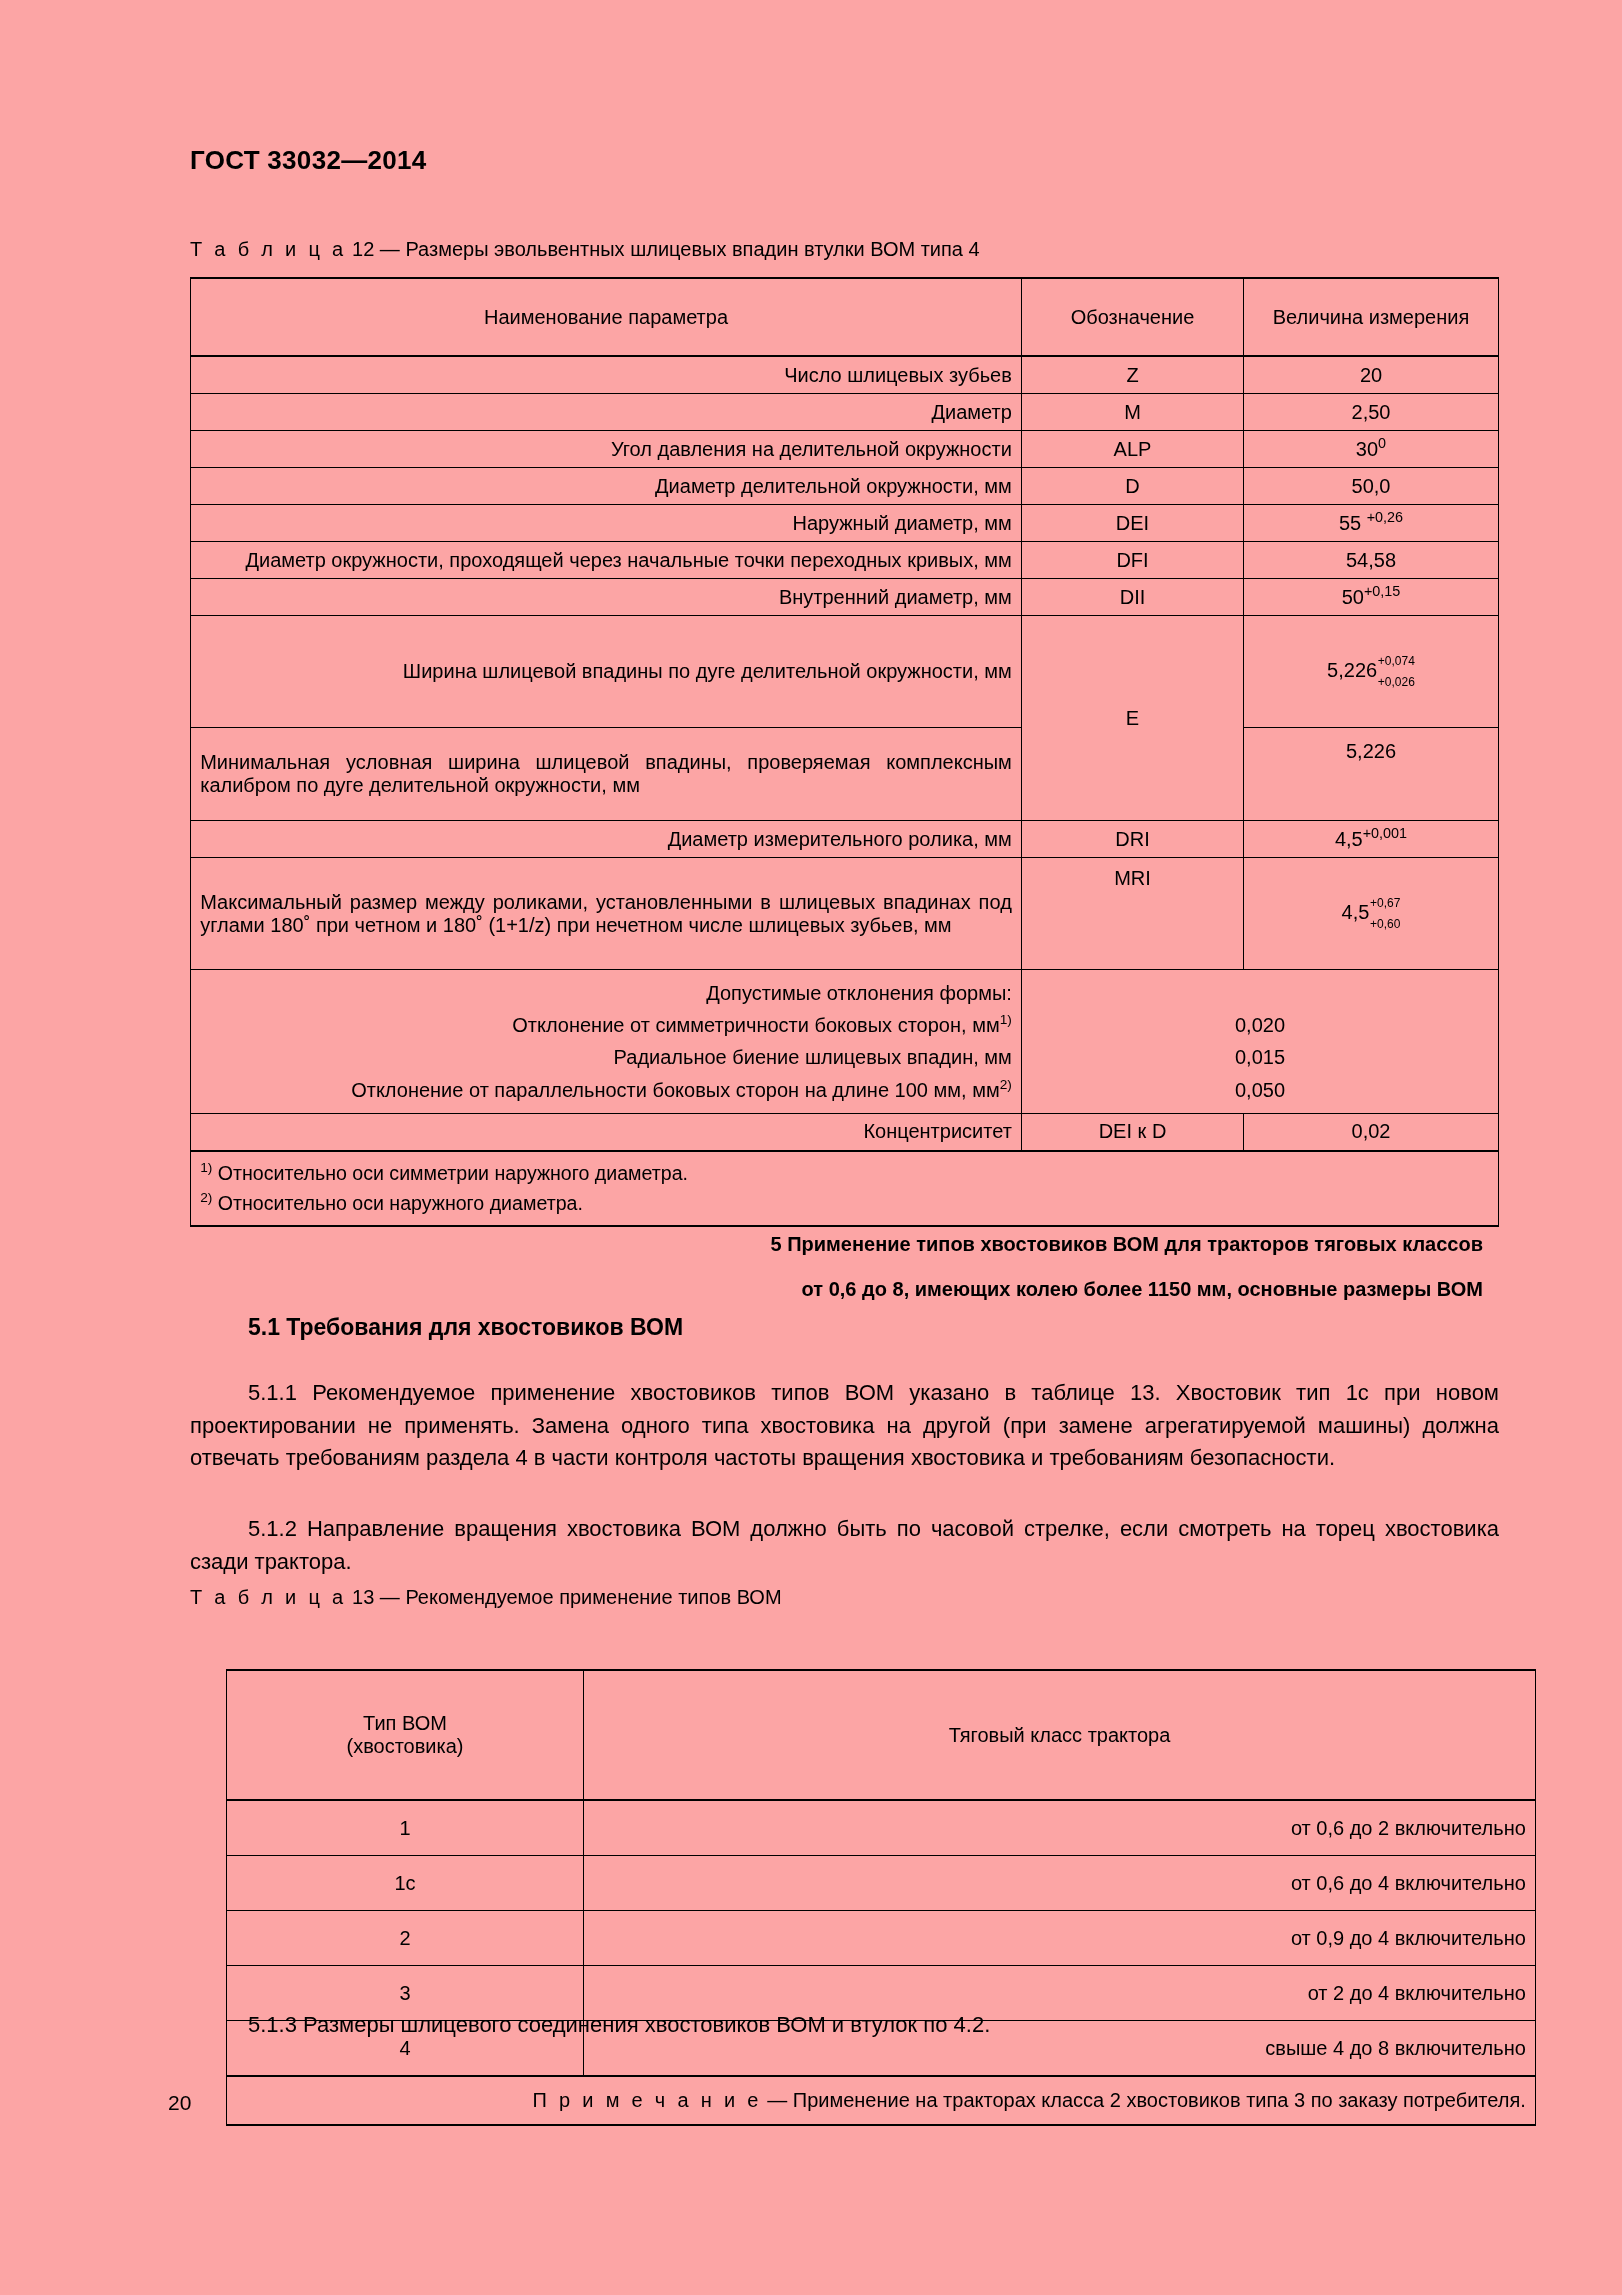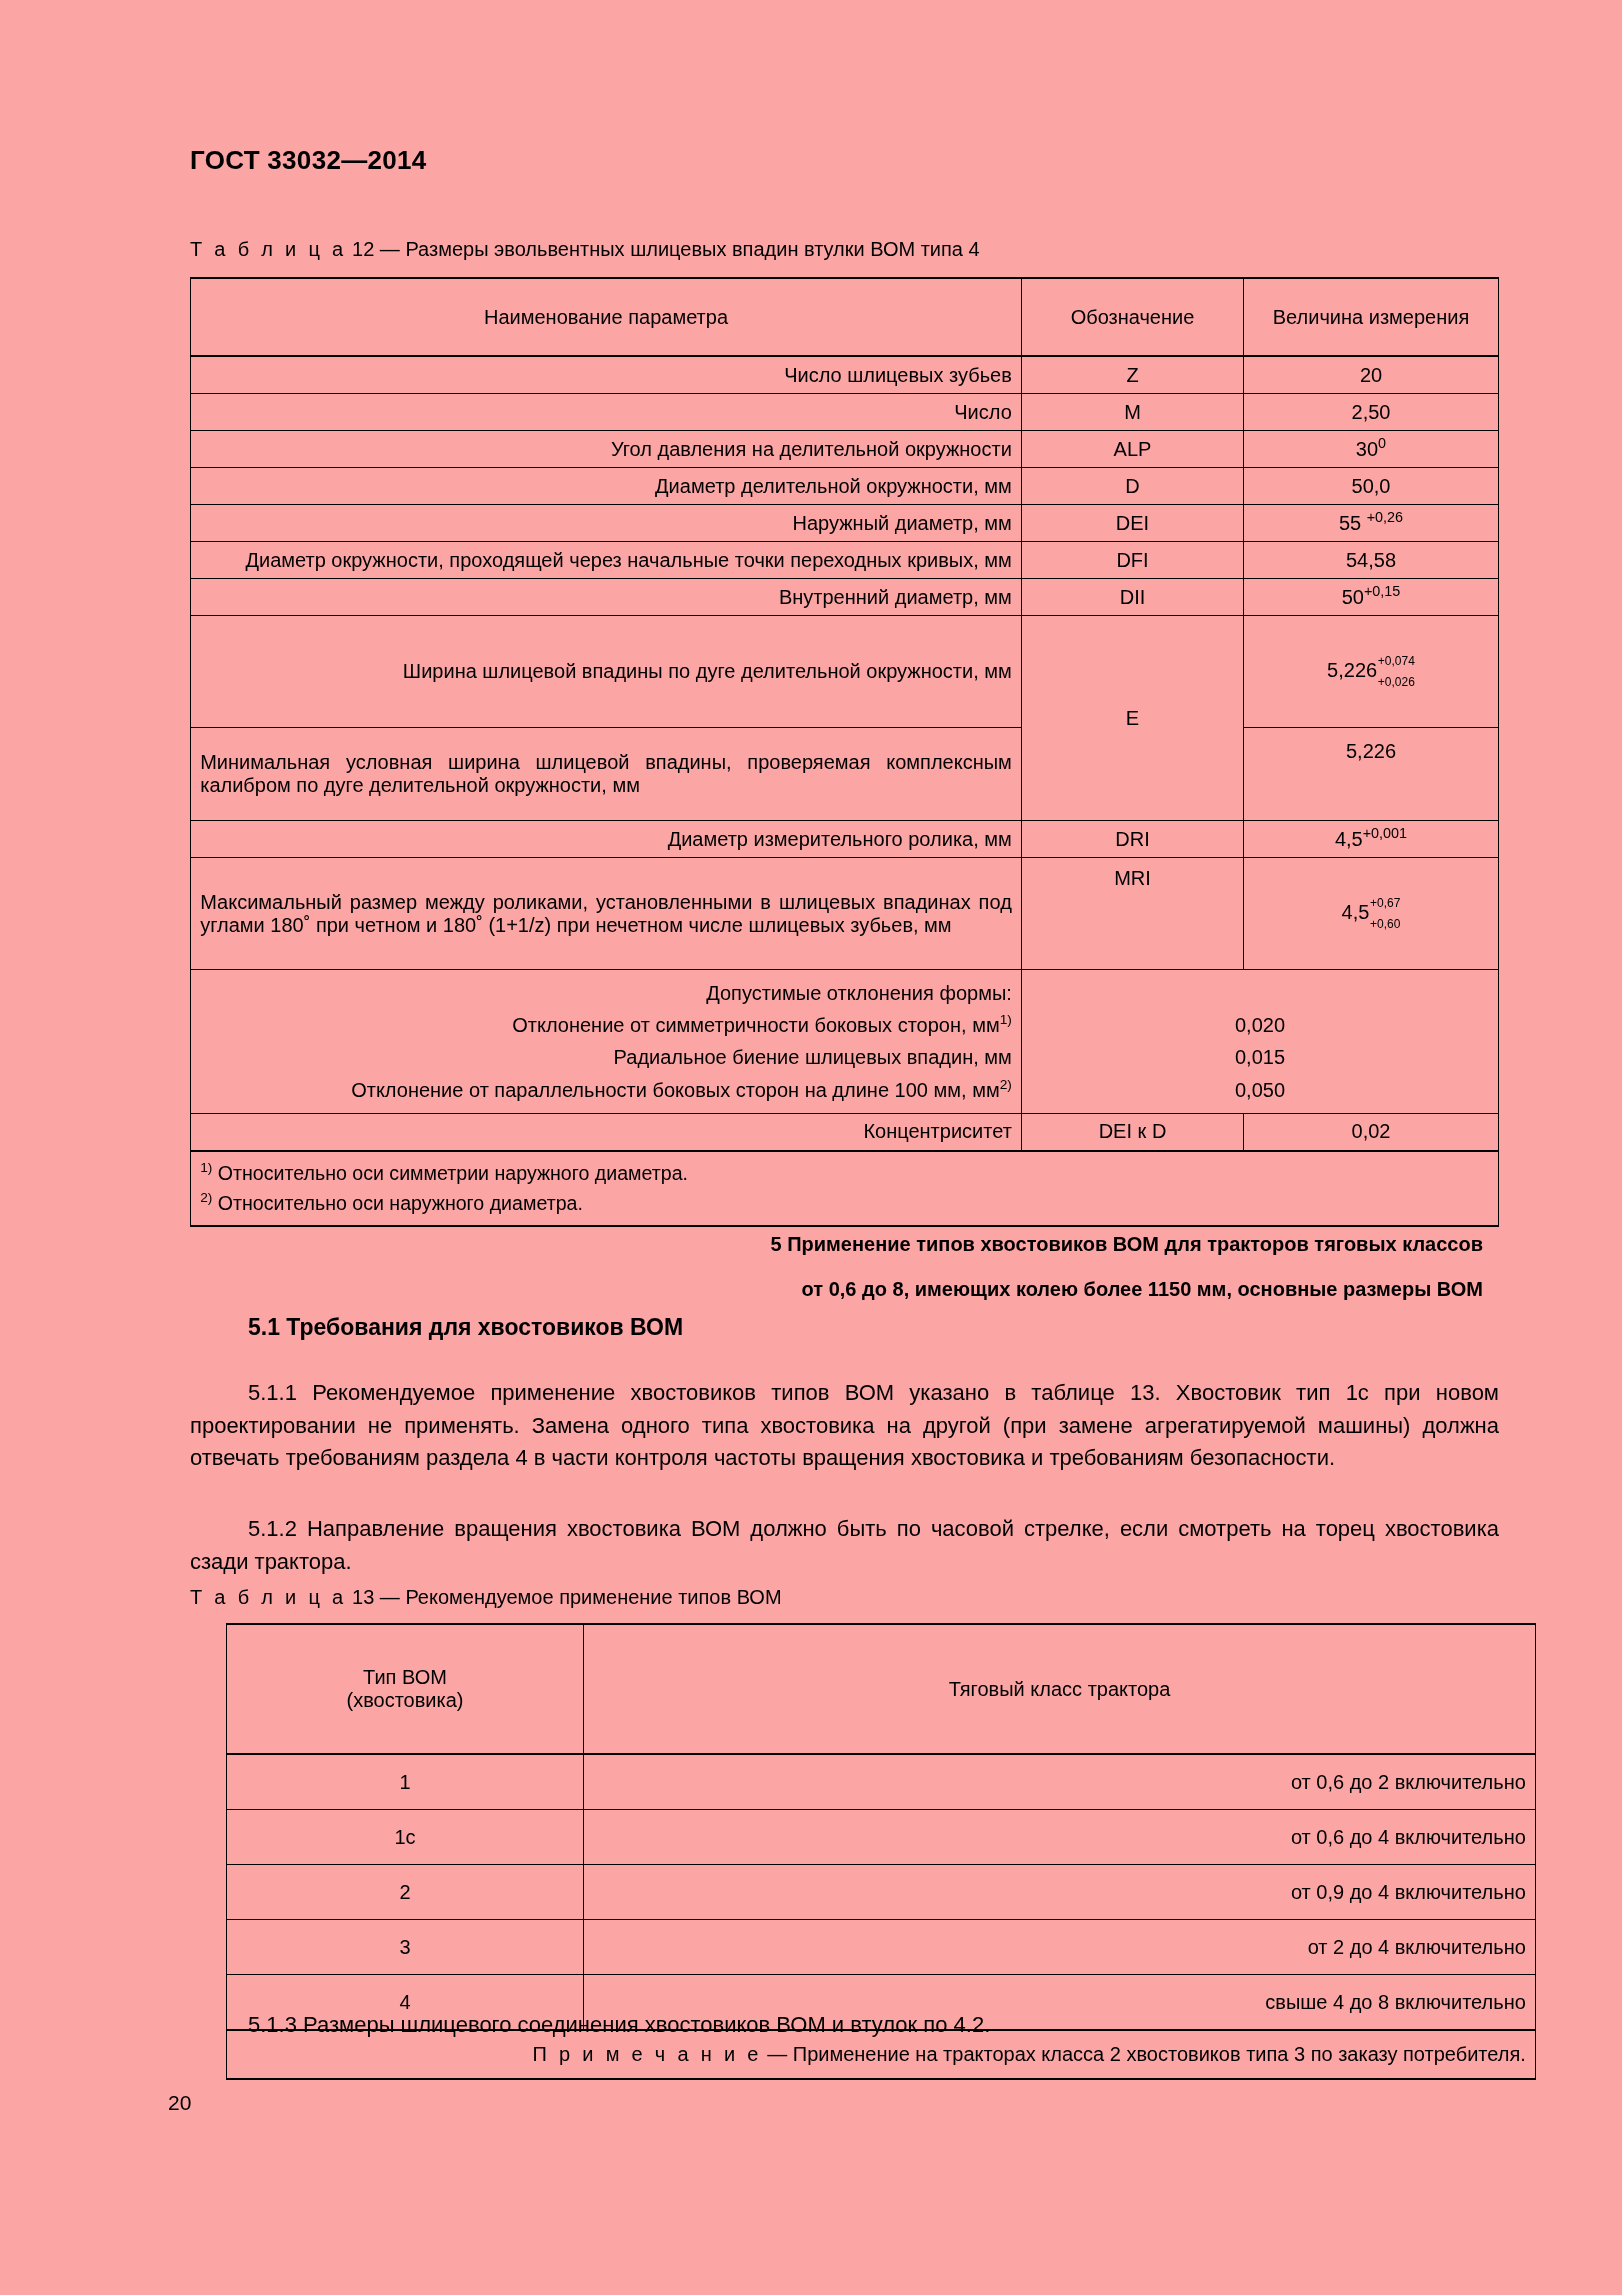--- a/index.html
+++ b/index.html
@@ -133,21 +133,21 @@
   }
 
   
   .cap12 { position: absolute; left: 190px; top: 238px; }
   .tbl12-wrap { position: absolute; left: 190px; top: 277px; }
   .sec5-wrap { position: absolute; left: 190px; top: 1214px; width: 1309px; }
   .sub51-wrap { position: absolute; left: 190px; top: 1314px; width: 1309px; }
   .p511-wrap { position: absolute; left: 190px; top: 1377px; width: 1309px; }
   .p512-wrap { position: absolute; left: 190px; top: 1513px; width: 1309px; }
   .cap13 { position: absolute; left: 190px; top: 1586px; }
-  .tbl13-wrap { position: absolute; left: 190px; top: 1623px; padding-left: 36px; }
+  .tbl13-wrap { position: absolute; left: 190px; top: 1669px; padding-left: 36px; }
   .p513-wrap { position: absolute; left: 190px; top: 2009px; width: 1309px; }
 </style>
 </head>
 <body>
 
 <div class="page">
 
   <div class="doc-header">ГОСТ 33032—2014</div>
 
   <div class="cap12">
@@ -175,21 +175,21 @@
       </thead>
       <tbody>
 
         <tr>
           <td class="c-left">Число шлицевых зубьев</td>
           <td class="c-center">Z</td>
           <td class="val-cell">20</td>
         </tr>
 
         <tr>
-          <td class="c-left">Число</td>
+          <td class="c-left">Диаметр</td>
           <td class="c-center">M</td>
           <td class="val-cell">2,50</td>
         </tr>
 
         <tr>
           <td class="c-left">Угол давления на делительной окружности</td>
           <td class="c-center">ALP</td>
           <td class="val-cell"><span>30</span><span class="deg">0</span></td>
         </tr>
 

